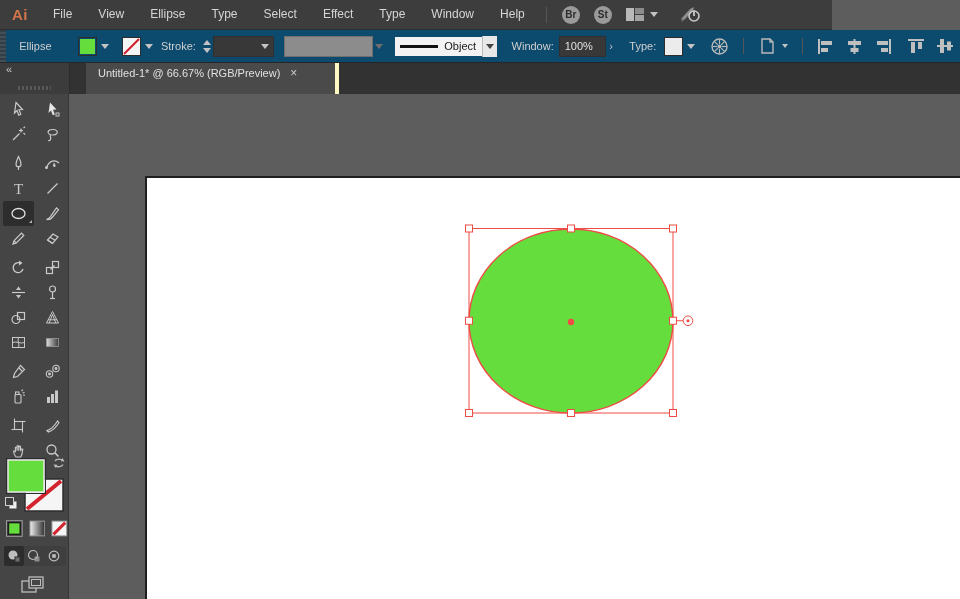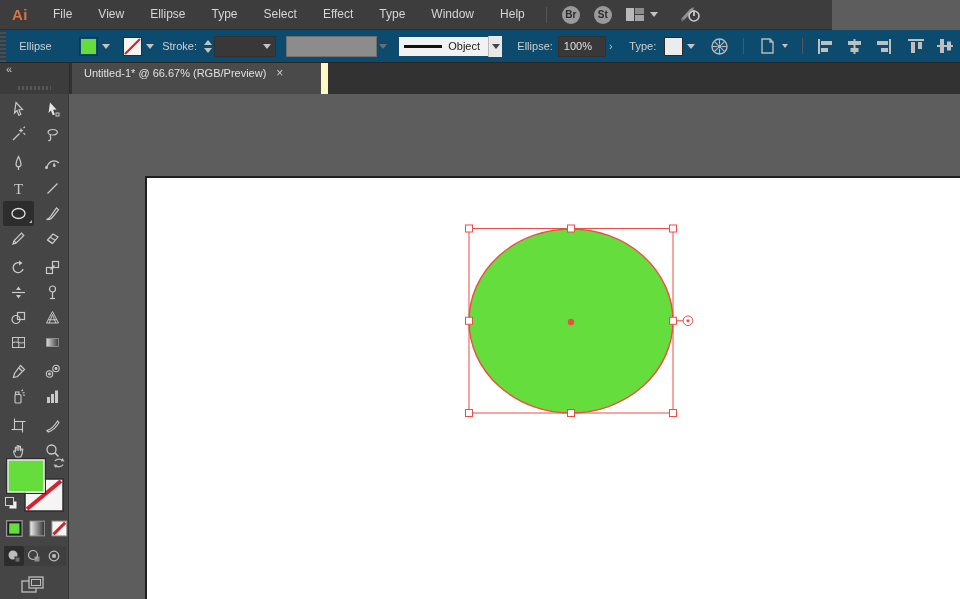--- a/index.html
+++ b/index.html
@@ -88,22 +88,22 @@
   }
   #collapse-strip .collapse-glyph{
     position:absolute;top:0px;left:6px;color:#c9c9c9;font-size:11px;
   }
   #collapse-strip .grip-h{
     position:absolute;left:18px;right:18px;top:23px;height:4px;
     background:repeating-linear-gradient(90deg,#585858 0 2px,#3c3c3c 2px 4px);
   }
   .doc-tab{
     width:229px;background:#4a4a4a;color:#e0e0e0;font-size:11px;
-    display:flex;align-items:center;padding:0 8px 12px 12px;margin-left:2px;
-    border-right:7px solid #fef9c3;
+    display:flex;align-items:center;padding:0 8px 12px 12px;margin-left:16px;
+    border-right:4px solid #fef9c3;
   }
   .doc-tab .close{margin-left:10px;color:#cccccc;font-size:12px;cursor:default;}
   
   #toolpanel{
     position:absolute;top:94px;left:0;width:68px;height:505px;background:#454545;
     border-right:1px solid #353535;
   }
   .tool-row{display:flex;height:25px;}
   .tool-gap{height:4px;}
   .tool-cell{
@@ -206,21 +206,21 @@
   <span class="chev dim"></span>
 
   <div class="brush-combo">
     <span class="line"></span>
     <span>Object</span>
   </div>
   <div class="chev-box">
     <span class="chev"></span>
   </div>
 
-  <div class="cb-label">Ellipse:</div>
+  <div class="cb-label">Window:</div>
   <div class="field">
     <span>100%</span>
   </div>
   <div class="menu-arrow">›</div>
 
   <div class="cb-label">Type:</div>
   <div class="swatch-btn">
     <svg width="19" height="19" viewBox="0 0 19 19">
       <rect x="0.5" y="0.5" width="18" height="18" fill="#ececec" stroke="#2c2c2c"></rect>
     </svg>

